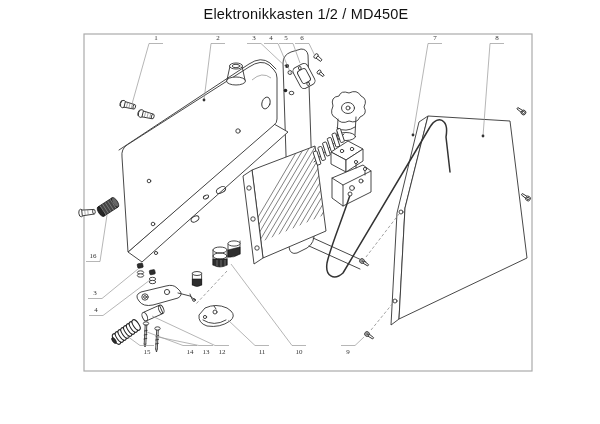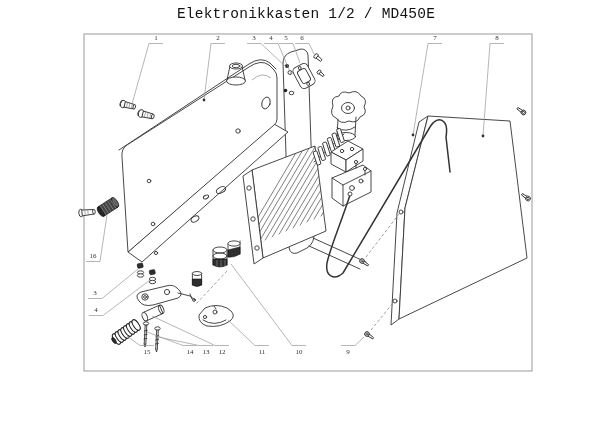--- a/index.html
+++ b/index.html
@@ -1,19 +1,19 @@
 <!DOCTYPE html>
 <html><head>
 <meta charset="utf-8">
 <style>
   html,body{margin:0;padding:0;background:#ffffff;}
   body{width:600px;height:424px;position:relative;overflow:hidden;
        font-family:"Liberation Sans",sans-serif;}
   .title{position:absolute;top:6px;left:306px;transform:translateX(-50%);
-         font-family:Liberation Mono, monospace;font-size:14.5px;color:#111;
+         font-family:Liberation Sans, sans-serif;font-size:14.5px;color:#111;
          letter-spacing:.2px;white-space:nowrap;}
   svg{position:absolute;top:0;left:0;}
   .ln   {stroke:#333;fill:none;stroke-width:.9;stroke-linejoin:round;stroke-linecap:round;}
   .lnw  {stroke:#333;fill:#fff;stroke-width:.9;stroke-linejoin:round;}
   .fin  {stroke:#4a4a4a;stroke-width:.7;}
   .thin {stroke:#777;fill:none;stroke-width:.6;}
   .dash {stroke:#8a8a8a;fill:none;stroke-width:.8;stroke-dasharray:3 2.2;}
   .leader{stroke:#969696;fill:none;stroke-width:.7;}
   .frame{fill:none;stroke:#ababab;stroke-width:1.2;}
   .callout-text{font-family:"Liberation Serif",serif;font-size:7px;fill:#333;}

